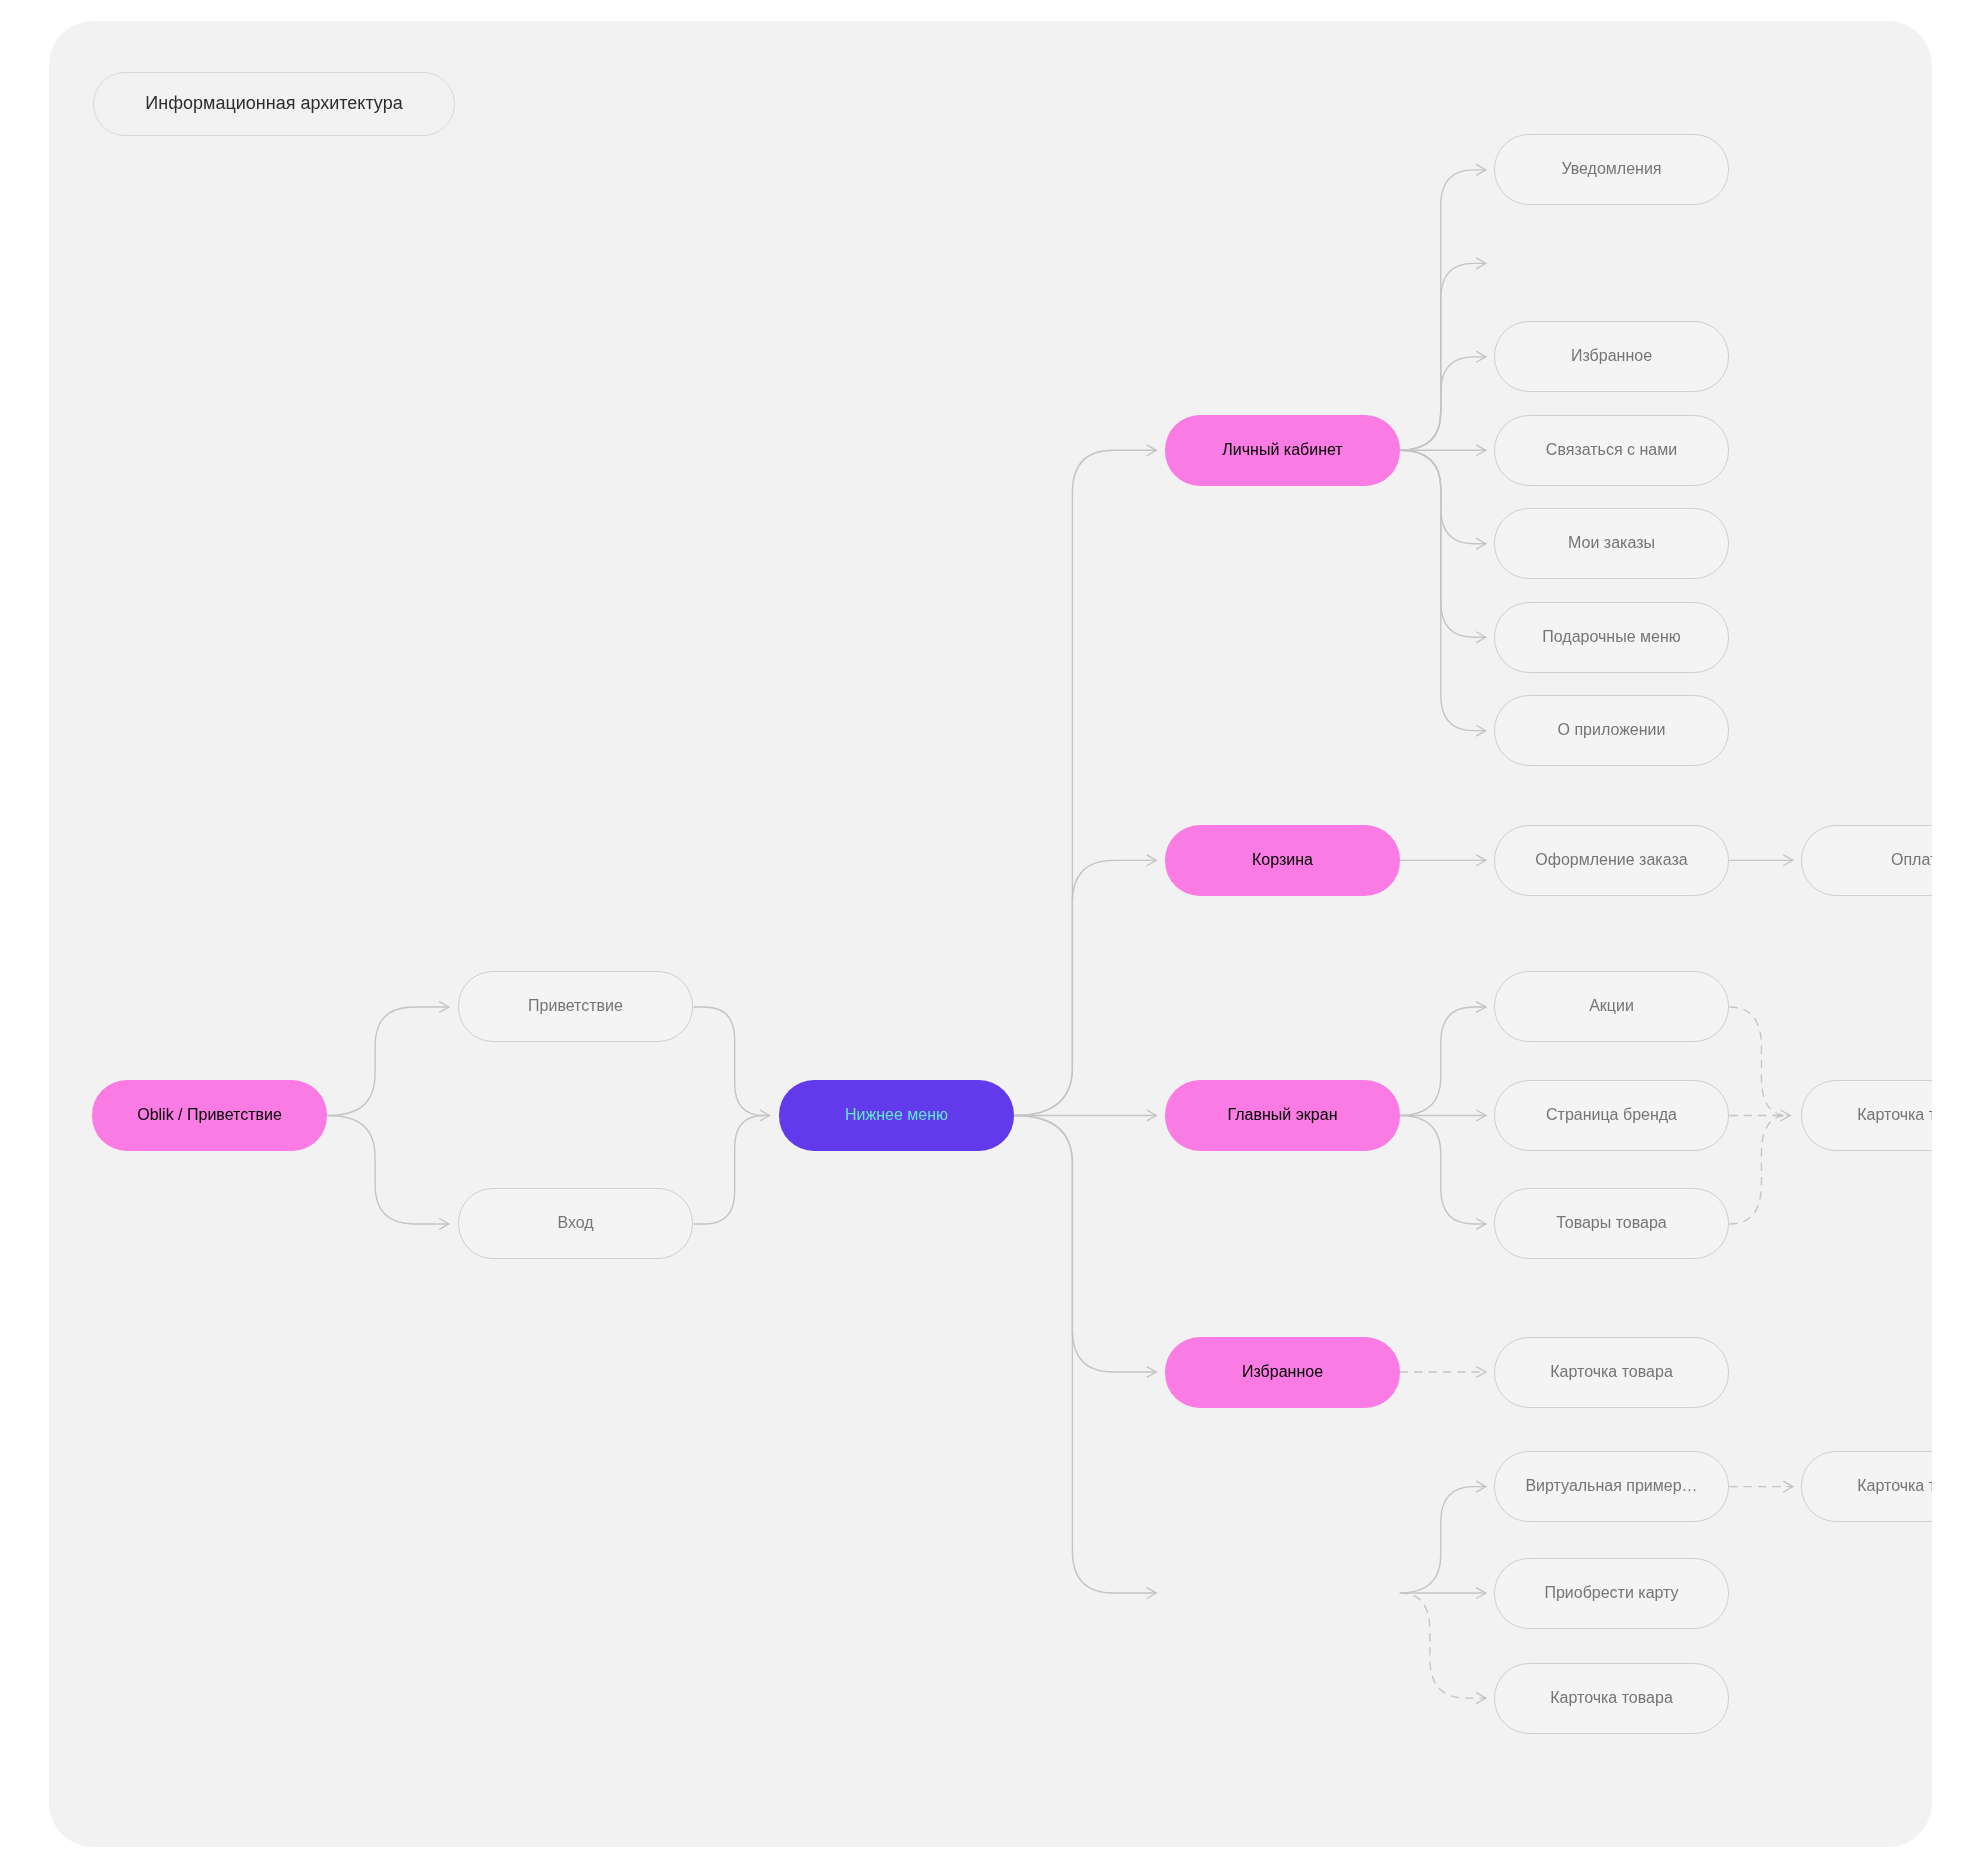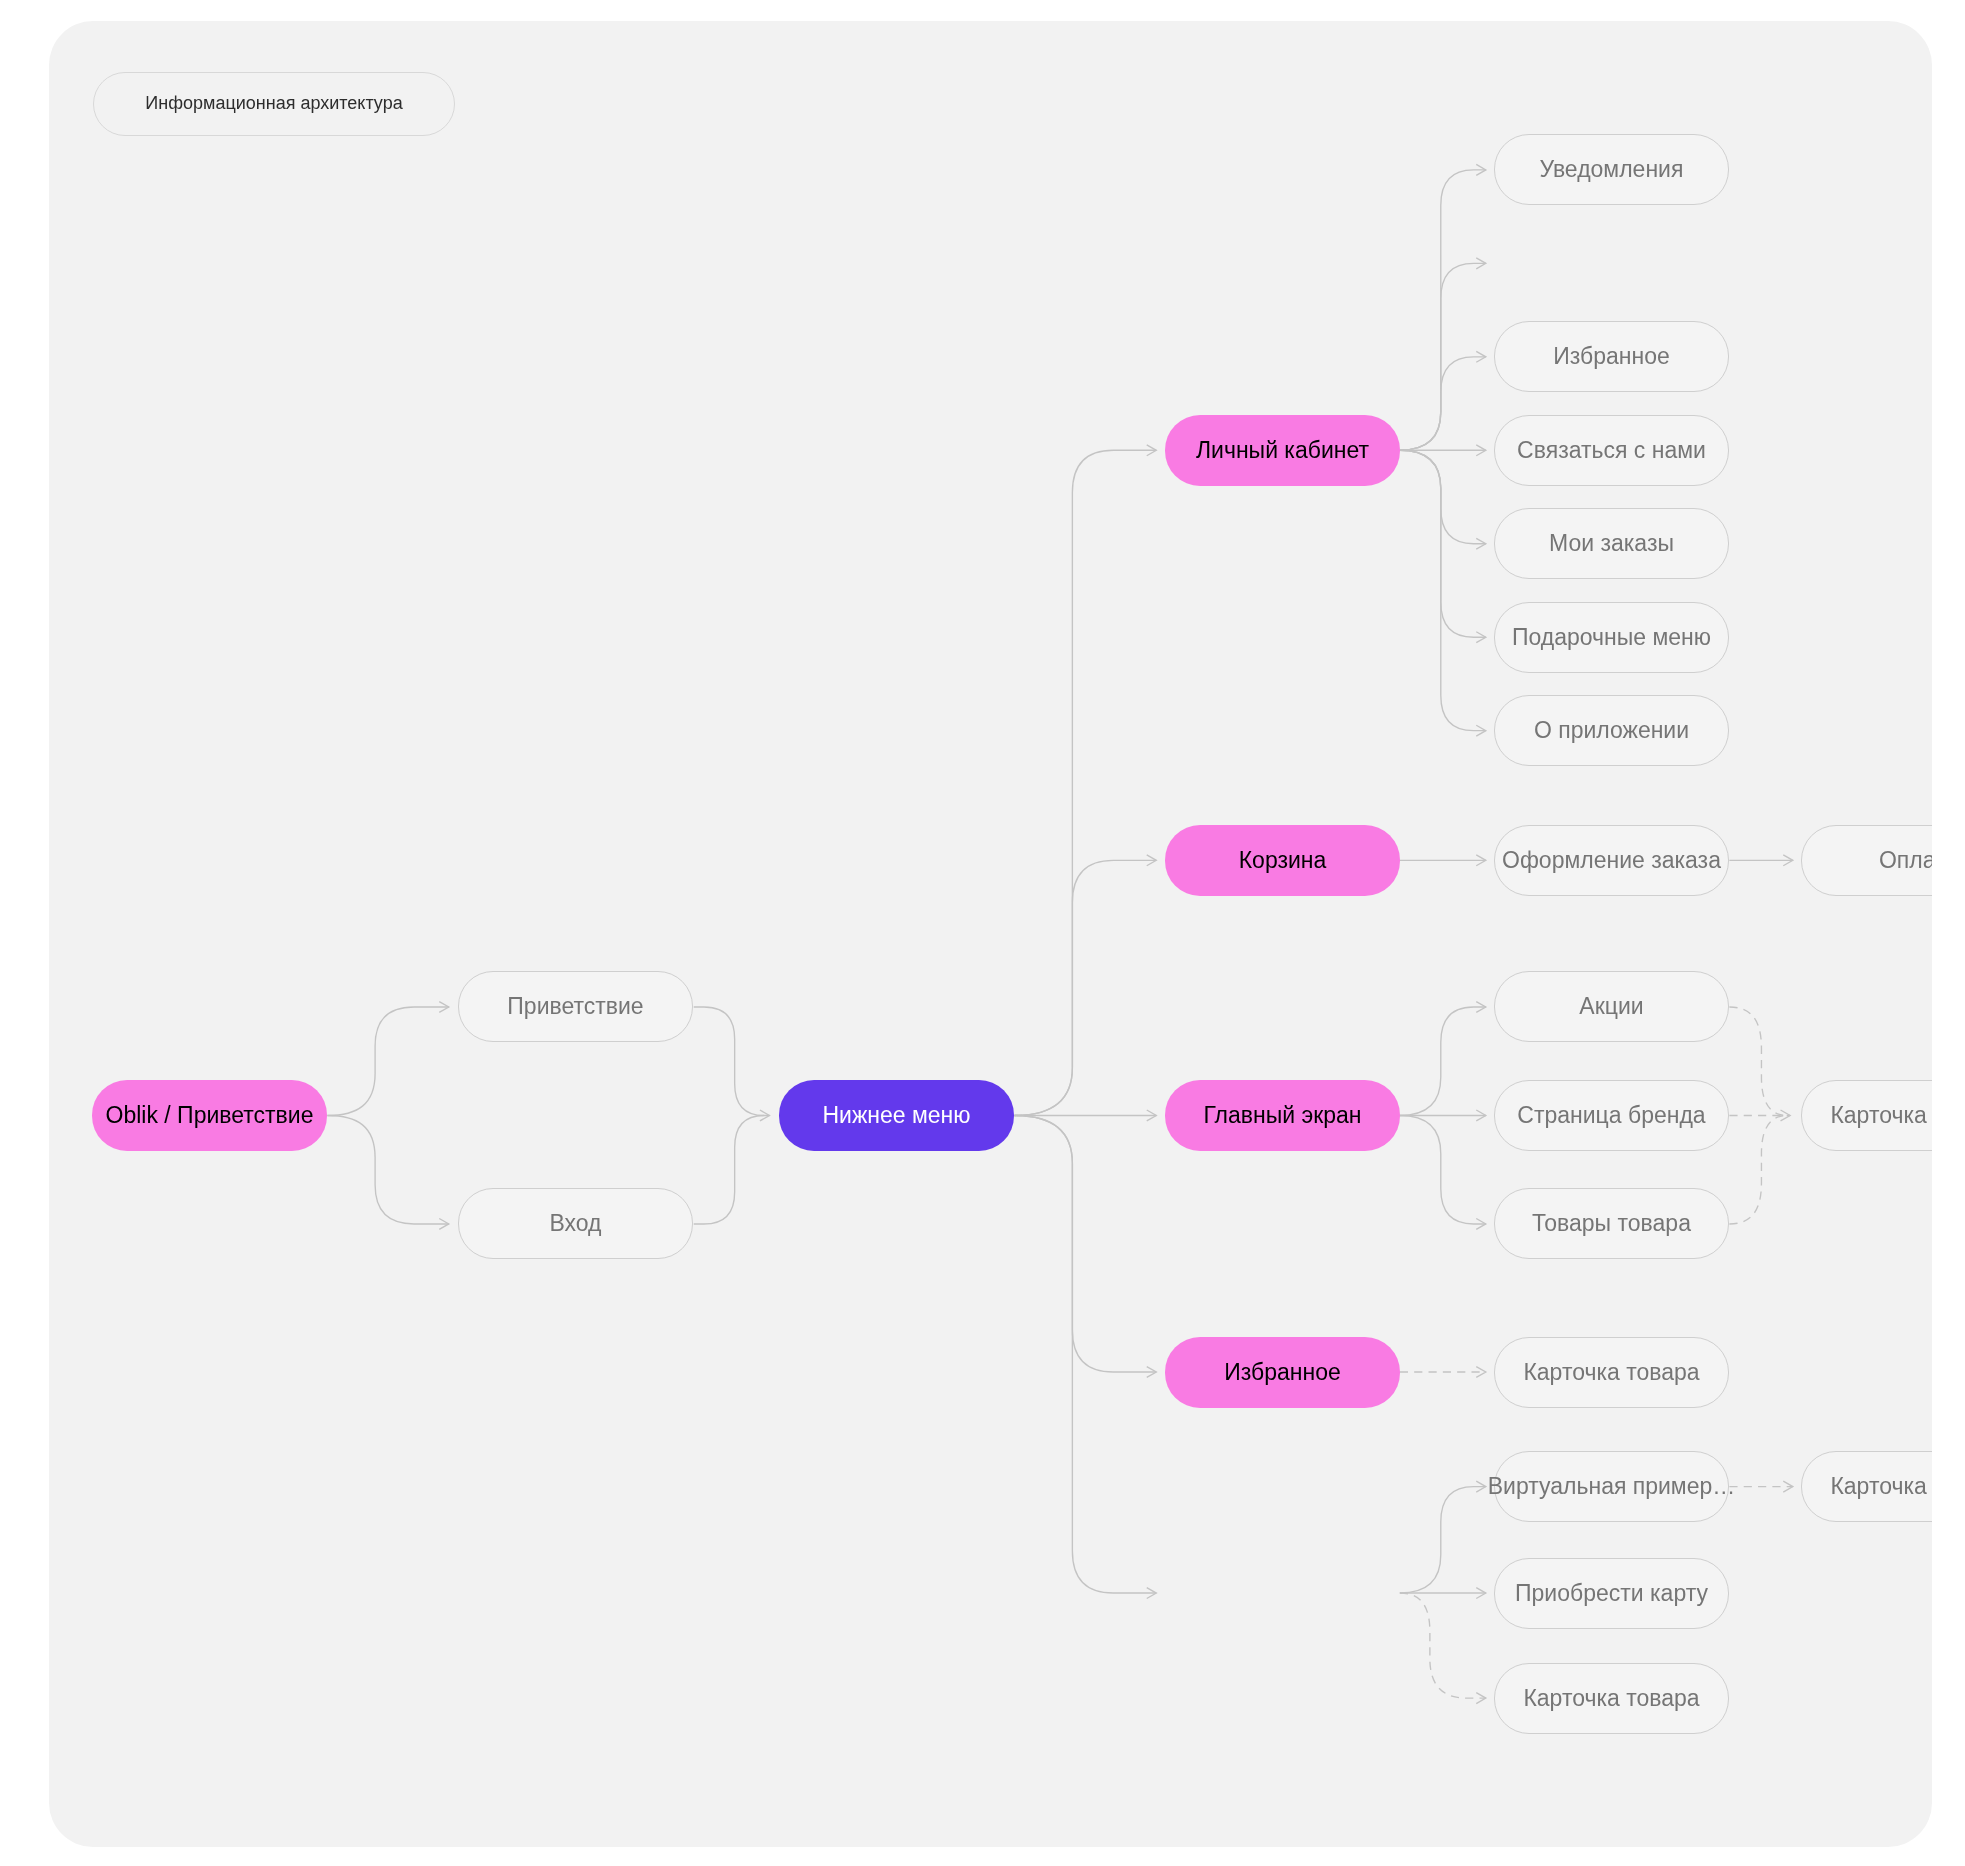--- a/index.html
+++ b/index.html
@@ -11,24 +11,24 @@
   body{font-family:"Liberation Sans", sans-serif;background:var(--page-bg)}
   .page{position:relative;width:1965px;height:1867px;background:var(--page-bg);overflow:hidden}
   .canvas{position:absolute;left:49px;top:20.5px;width:1883px;height:1826px;
           background:var(--canvas-bg);border-radius:44px;overflow:hidden}
   .edges{position:absolute;left:0;top:0}
   .edge{fill:none;stroke:var(--connector);stroke-width:2px}
   .edge.dashed{stroke-dasharray:12 9}
   .arrhead{fill:none;stroke:var(--connector);stroke-width:2px}
   .node{position:absolute;width:235px;height:71px;border-radius:35px;
         display:flex;align-items:center;justify-content:center;
-        font-size:23px;line-height:1;white-space:nowrap;box-sizing:border-box}
+        font-size:16px;line-height:1;white-space:nowrap;box-sizing:border-box}
   .node.light{background:var(--node-fill);border:1.4px solid var(--node-border);color:var(--node-text)}
   .node.pink{background:var(--pink);color:#000000}
-  .node.purple{background:var(--purple);color:#ffffff}
+  .node.purple{background:var(--purple);color:#5eead4}
   .title-pill{position:absolute;left:44px;top:51px;width:362px;height:64px;border-radius:32px;
         border:1.4px solid var(--title-border);display:flex;align-items:center;justify-content:center;
         font-size:18px;color:var(--title-text);box-sizing:border-box;white-space:nowrap}
 </style>
 </head>
 <body>
 
 <div class="page">
   <div class="canvas">
 

